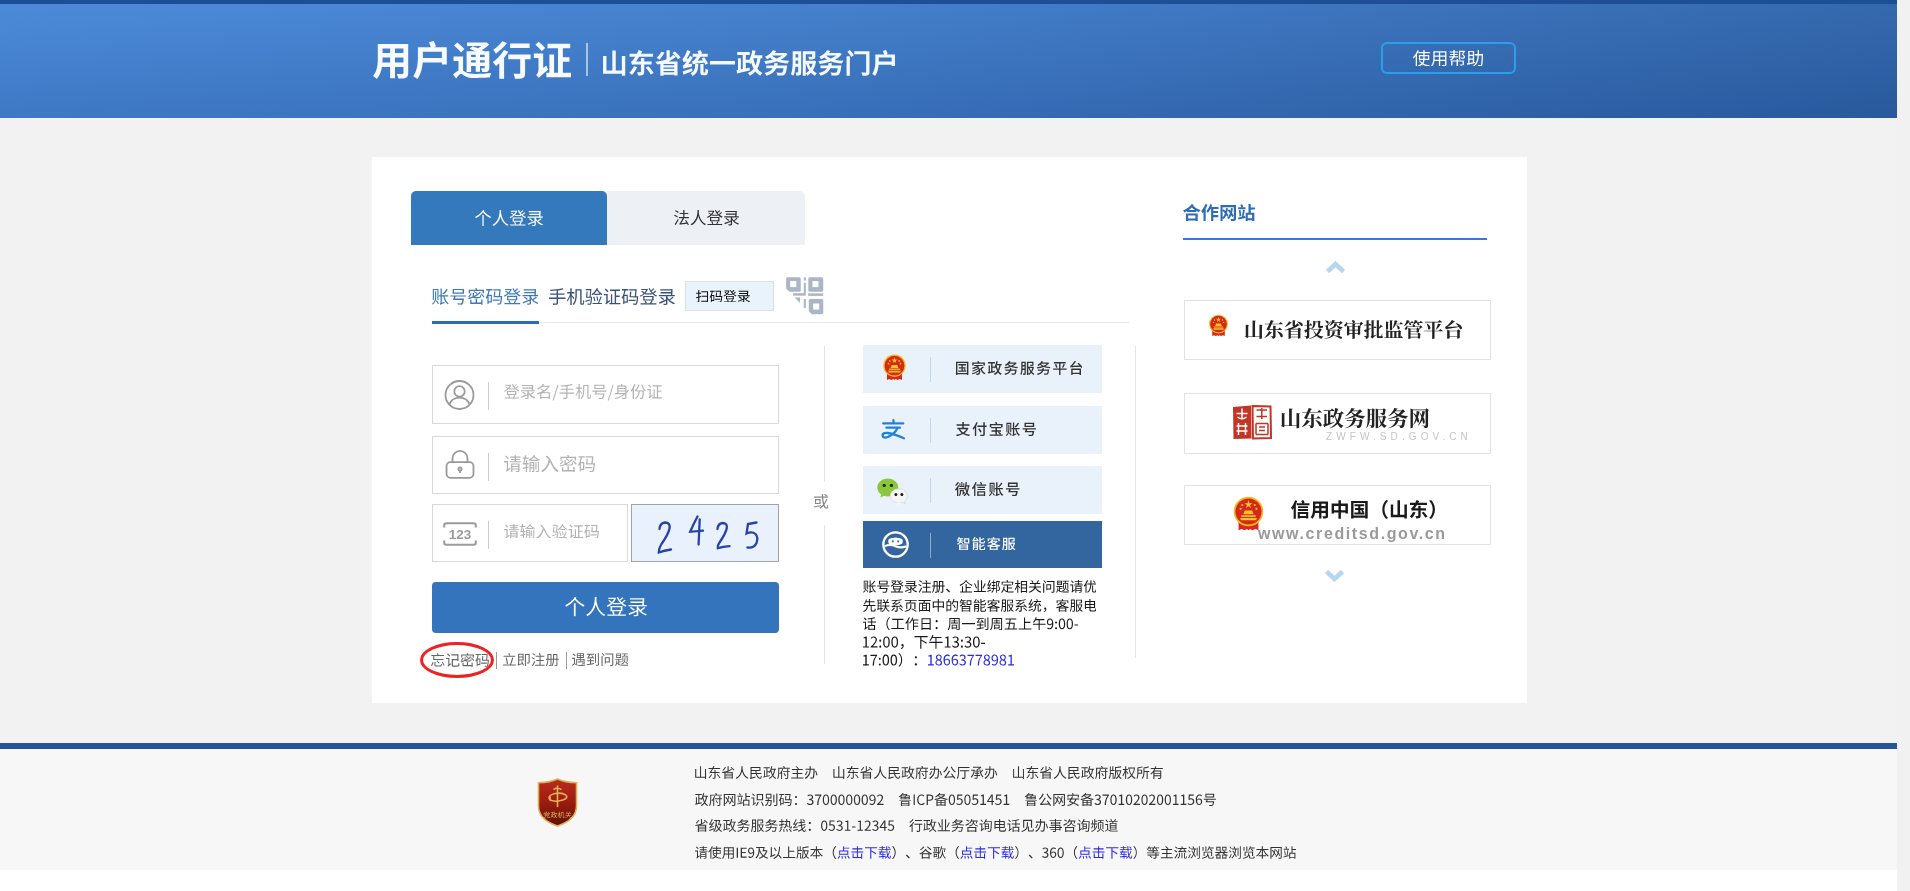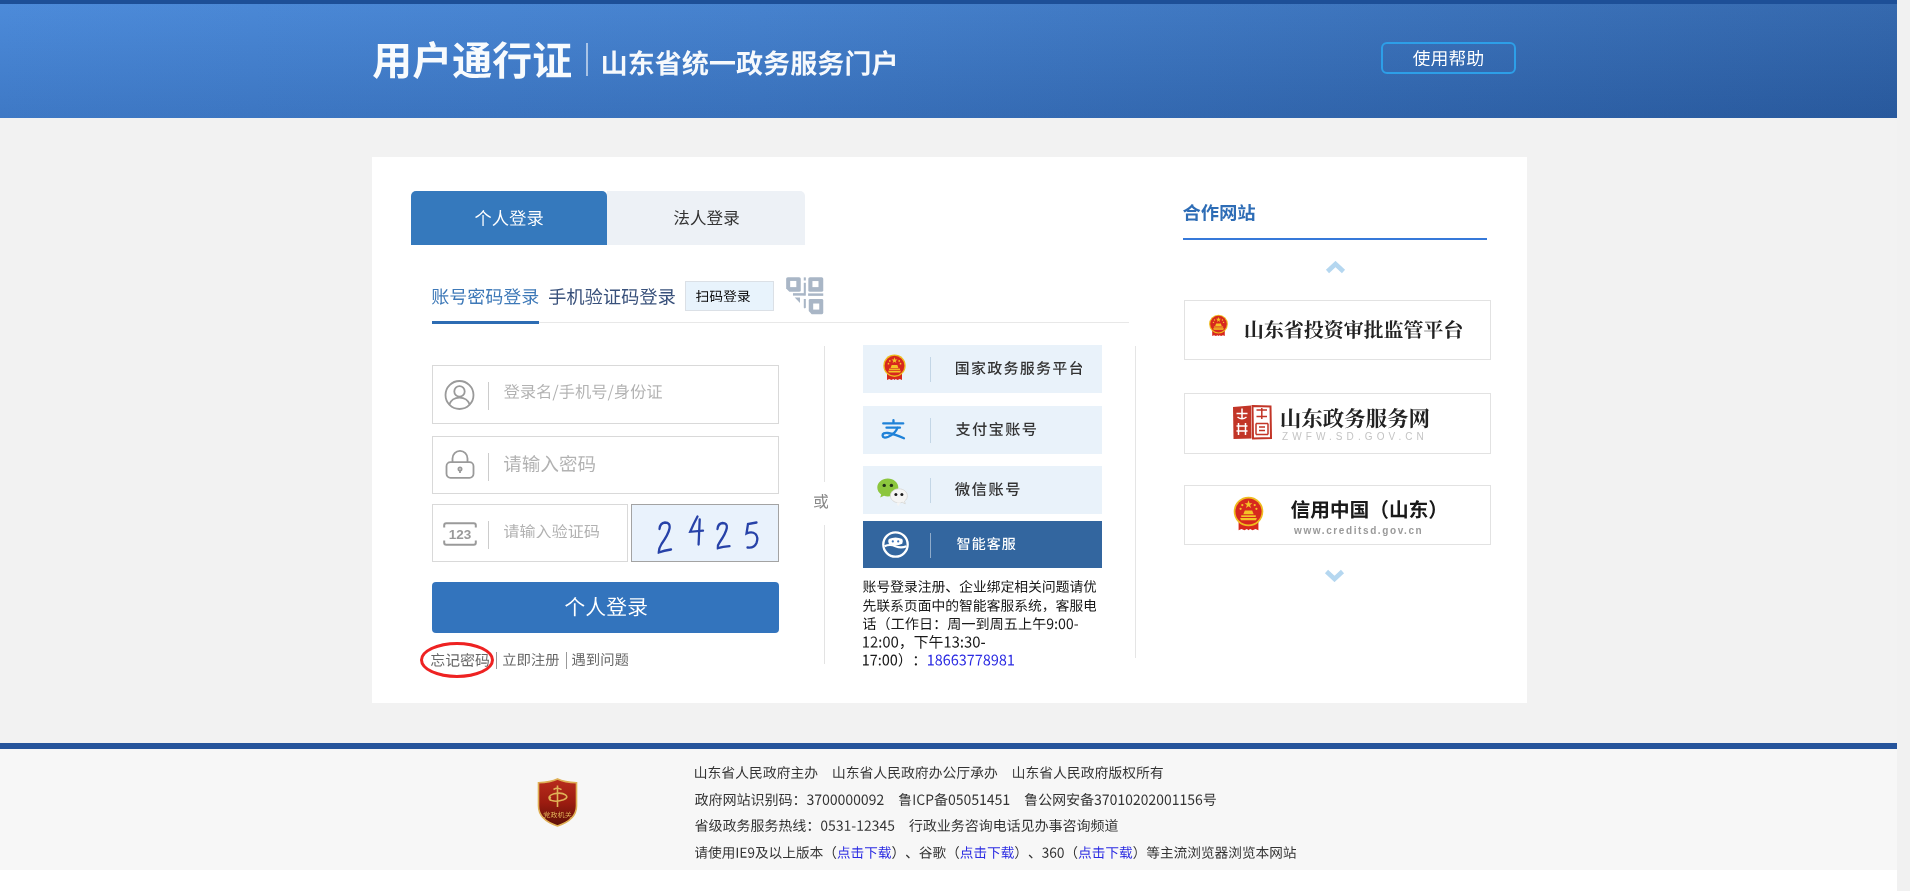--- a/index.html
+++ b/index.html
@@ -236,40 +236,40 @@
 <path d="M4.5 22 L15.5 22 M4.5 27 L15.5 27 M6.5 19 L6.5 31 M13.5 19 L13.5 31"></path>
 </g>
 <g stroke="#c23527" stroke-width="1.5" fill="none">
 <path d="M24.5 6 L35 6 M24.5 12.5 L35 12.5 M29.8 4 L29.8 15"></path>
 <path d="M24 19.5 L36 19.5 M24 30.5 L36 30.5 M24 19.5 L24 30.5 M36 19.5 L36 30.5 M27 23 L33 23 M27 26.5 L33 26.5"></path>
 </g>
     </svg>
     <svg style="position:absolute;left:909.3px;top:251.4px;" width="148.0" height="20.3" viewBox="1.2 -18.3 148.0 20.3">
       <path d="M12.8 -17.5 9.3 -17.8V-0.8H4.6V-12.3C5.2 -12.4 5.4 -12.6 5.4 -12.9L2 -13.2V-1.1C1.7 -0.9 1.4 -0.6 1.2 -0.4L3.9 1L4.8 -0.2H16.7V1.9H17.2C18.2 1.9 19.4 1.4 19.4 1.1V-12.3C20 -12.4 20.1 -12.6 20.2 -12.9L16.7 -13.2V-0.8H12V-16.9C12.6 -17 12.7 -17.2 12.8 -17.5Z M35.8 -6.3 35.6 -6.1C37.1 -4.5 38.9 -2.2 39.6 -0.2C42.3 1.6 44.1 -4 35.8 -6.3ZM30.2 -4.7 27 -6.5C25.7 -3.7 23.7 -0.9 22 0.7L22.2 0.9C24.8 -0.2 27.3 -1.9 29.2 -4.4C29.7 -4.3 30.1 -4.5 30.2 -4.7ZM32.2 -17.3 28.9 -18.3C28.6 -17.4 28 -15.9 27.3 -14.4H22.3L22.5 -13.8H27.1C26.3 -12 25.5 -10.3 24.8 -9C24.4 -8.9 24.1 -8.7 24 -8.5L26.4 -7L27.2 -7.8H31.4V-1.2C31.4 -0.9 31.3 -0.8 31 -0.8C30.5 -0.8 28.4 -1 28.4 -1V-0.7C29.4 -0.5 29.9 -0.2 30.2 0.1C30.5 0.5 30.7 1.1 30.7 1.9C33.6 1.6 34 0.7 34 -1.1V-7.8H40.4C40.7 -7.8 40.9 -7.9 41 -8.1C40 -9 38.3 -10.3 38.3 -10.3L36.8 -8.4H34V-11.4C34.5 -11.5 34.7 -11.6 34.7 -11.9L31.4 -12.2V-8.4H27.3C28 -9.8 29 -11.9 29.9 -13.8H41.5C41.8 -13.8 42 -13.9 42.1 -14.1C41 -15 39.3 -16.4 39.3 -16.4L37.7 -14.4H30.2L31.3 -16.9C31.9 -16.8 32.1 -17.1 32.2 -17.3Z M55.3 -18.2C55 -15.4 54.4 -12.6 53.5 -10.3L52.1 -11.7L50.9 -10H50.5V-15.4H53.9C54.2 -15.4 54.4 -15.5 54.5 -15.7C53.6 -16.5 52.1 -17.7 52.1 -17.7L50.8 -16H43.7L43.9 -15.4H48.2V-2.9L46.7 -2.6V-11.7C47.2 -11.7 47.3 -11.9 47.4 -12.1L44.6 -12.4V-2.1L43.3 -1.8L44.6 0.9C44.9 0.9 45.1 0.6 45.2 0.3C49.6 -1.5 52.6 -3 54.6 -4.1L54.5 -4.4L50.5 -3.4V-9.3H53.1C52.9 -8.9 52.7 -8.4 52.5 -8L52.7 -7.8C53.6 -8.5 54.4 -9.4 55.1 -10.4C55.5 -8.1 56 -6.1 56.8 -4.3C55.3 -1.9 53.1 0.1 49.9 1.7L50.1 1.9C53.5 0.9 55.9 -0.5 57.7 -2.4C58.7 -0.6 60 0.8 61.7 1.9C62 0.8 62.7 0.1 63.9 -0.2L64 -0.4C62 -1.3 60.3 -2.5 59 -3.9C60.7 -6.4 61.6 -9.3 62 -12.6H63.4C63.7 -12.6 63.9 -12.8 64 -13C63.1 -13.8 61.6 -15 61.6 -15L60.3 -13.2H56.8C57.2 -14.4 57.7 -15.6 58.1 -16.9C58.6 -16.9 58.8 -17.1 58.9 -17.4ZM57.6 -5.8C56.7 -7.3 56 -9.1 55.5 -11C55.8 -11.5 56.2 -12 56.5 -12.6H59.2C59 -10.2 58.5 -7.9 57.6 -5.8Z M76.9 -8.4 73.2 -8.9C73.2 -7.9 73.2 -6.9 73 -6H66.8L67 -5.4H72.8C72 -2.5 70.1 -0 65.4 1.7L65.6 1.9C71.9 0.6 74.5 -2 75.5 -5.4H79.7C79.5 -3 79.1 -1.4 78.7 -1.1C78.5 -0.9 78.3 -0.9 78 -0.9C77.5 -0.9 75.7 -1 74.6 -1.1V-0.8C75.6 -0.6 76.6 -0.3 77 0.1C77.4 0.5 77.5 1.1 77.5 1.7C78.9 1.7 79.7 1.5 80.4 1.1C81.5 0.3 82 -1.7 82.3 -4.9C82.7 -5 83 -5.1 83.1 -5.3L80.8 -7.2L79.5 -6H75.7C75.9 -6.6 76 -7.2 76.1 -7.9C76.6 -7.9 76.8 -8.1 76.9 -8.4ZM75.2 -17.5 71.6 -18.3C70.6 -15.5 68.3 -12.2 65.9 -10.5L66.1 -10.3C68.1 -11.1 70 -12.4 71.5 -13.9C72.2 -12.8 73.1 -11.8 74 -11.1C71.5 -9.5 68.4 -8.4 65 -7.6L65.1 -7.4C69.2 -7.7 72.7 -8.5 75.7 -10C77.9 -8.7 80.5 -8 83.5 -7.6C83.7 -8.8 84.4 -9.7 85.5 -10V-10.3C82.8 -10.3 80.2 -10.6 77.9 -11.2C79.3 -12.1 80.5 -13.2 81.5 -14.5C82.1 -14.6 82.4 -14.6 82.5 -14.8L80.2 -17.1L78.6 -15.7H73.3C73.7 -16.2 74 -16.7 74.3 -17.2C74.9 -17.1 75.1 -17.2 75.2 -17.5ZM75.5 -12C74.1 -12.6 72.9 -13.3 72 -14.3L72.7 -15.1H78.5C77.7 -14 76.7 -12.9 75.5 -12Z M95.9 -16.8V1.9H96.4C97.6 1.9 98.3 1.4 98.3 1.2V-9.1H99.3C99.6 -6.2 100.2 -4 101.1 -2.3C100.4 -1 99.5 0.2 98.4 1.2L98.6 1.5C99.9 0.8 101 -0.1 101.9 -1C102.7 0.1 103.6 1 104.7 1.8C105.2 0.6 106 -0.2 107 -0.3L107.1 -0.6C105.7 -1.1 104.4 -1.8 103.4 -2.8C104.6 -4.6 105.4 -6.7 105.8 -8.8C106.3 -8.8 106.5 -8.9 106.6 -9.1L104.4 -11L103.1 -9.7H98.3V-16.2H103.1C103.1 -14.5 103 -13.6 102.8 -13.4C102.7 -13.3 102.6 -13.2 102.2 -13.2C101.9 -13.2 100.6 -13.3 99.9 -13.4V-13.1C100.7 -12.9 101.4 -12.7 101.7 -12.4C102 -12.1 102.1 -11.7 102.1 -11C103.2 -11 103.9 -11.2 104.4 -11.5C105.3 -12.1 105.4 -13.3 105.5 -15.9C105.9 -15.9 106.1 -16.1 106.3 -16.2L104.1 -18L102.9 -16.8H98.6L95.9 -17.9ZM103.3 -9.1C103 -7.4 102.6 -5.7 102 -4.1C100.9 -5.4 100.2 -7 99.7 -9.1ZM90.2 -16.2H92.1V-11.9H90.2ZM87.9 -16.8V-10.6C87.9 -6.5 87.9 -1.9 86.5 1.8L86.7 1.9C88.9 -0.3 89.7 -3.3 90 -6.2H92.1V-1.3C92.1 -1 92 -0.8 91.7 -0.8C91.3 -0.8 89.7 -1 89.7 -1V-0.6C90.6 -0.5 90.9 -0.2 91.2 0.1C91.4 0.5 91.5 1.1 91.6 1.8C94.1 1.6 94.5 0.7 94.5 -1V-15.9C94.9 -16 95.1 -16.1 95.3 -16.3L93 -18.1L91.9 -16.8H90.5L87.9 -17.8ZM90.2 -11.3H92.1V-6.8H90C90.2 -8.1 90.2 -9.4 90.2 -10.6Z M119.8 -8.4 116.2 -8.9C116.2 -7.9 116.1 -6.9 115.9 -6H109.7L109.9 -5.4H115.7C115 -2.5 113 -0 108.4 1.7L108.5 1.9C114.9 0.6 117.4 -2 118.5 -5.4H122.6C122.4 -3 122.1 -1.4 121.6 -1.1C121.4 -0.9 121.3 -0.9 120.9 -0.9C120.4 -0.9 118.7 -1 117.5 -1.1V-0.8C118.6 -0.6 119.5 -0.3 119.9 0.1C120.4 0.5 120.4 1.1 120.4 1.7C121.8 1.7 122.7 1.5 123.3 1.1C124.4 0.3 124.9 -1.7 125.2 -4.9C125.6 -5 125.9 -5.1 126 -5.3L123.7 -7.2L122.5 -6H118.6C118.8 -6.6 118.9 -7.2 119 -7.9C119.5 -7.9 119.8 -8.1 119.8 -8.4ZM118.1 -17.5 114.5 -18.3C113.5 -15.5 111.2 -12.2 108.8 -10.5L109 -10.3C111 -11.1 112.9 -12.4 114.5 -13.9C115.2 -12.8 116 -11.8 117 -11.1C114.5 -9.5 111.3 -8.4 107.9 -7.6L108.1 -7.4C112.1 -7.7 115.7 -8.5 118.6 -10C120.8 -8.7 123.4 -8 126.4 -7.6C126.7 -8.8 127.3 -9.7 128.4 -10V-10.3C125.8 -10.3 123.2 -10.6 120.9 -11.2C122.3 -12.1 123.5 -13.2 124.5 -14.5C125.1 -14.6 125.3 -14.6 125.5 -14.8L123.1 -17.1L121.5 -15.7H116.2C116.6 -16.2 116.9 -16.7 117.3 -17.2C117.8 -17.1 118 -17.2 118.1 -17.5ZM118.4 -12C117 -12.6 115.8 -13.3 114.9 -14.3L115.7 -15.1H121.4C120.6 -14 119.6 -12.9 118.4 -12Z M145.8 -14.6 142.5 -15.2C142.4 -14.1 142.2 -12.7 142 -11.4C141.4 -12.1 140.7 -12.9 139.9 -13.6L139.6 -13.5C140.4 -12.2 141 -10.8 141.6 -9.3C140.9 -6.3 139.8 -3.2 138.1 -0.8L138.4 -0.7C140.2 -2.2 141.5 -4.2 142.5 -6.3C142.8 -5.1 143 -4 143.2 -3.1C144.6 -1.4 146.2 -4.4 143.6 -9C144.2 -10.8 144.7 -12.6 145 -14.1C145.6 -14.1 145.7 -14.3 145.8 -14.6ZM140.3 -14.6 136.9 -15.2C136.8 -14 136.7 -12.5 136.5 -11C135.7 -11.9 134.8 -12.8 133.6 -13.6L133.4 -13.4C134.5 -12.1 135.3 -10.4 136 -8.8C135.5 -6.1 134.6 -3.5 133.3 -1.4L133.5 -1.2C135 -2.6 136.2 -4.3 137 -6.1L137.6 -4.1C139.1 -2.7 140.3 -5.2 138.1 -8.9C138.7 -10.7 139.2 -12.5 139.5 -14.1C140.1 -14.1 140.2 -14.3 140.3 -14.6ZM133.1 1V-16.1H145.8V-1.1C145.8 -0.8 145.7 -0.6 145.3 -0.6C144.7 -0.6 141.8 -0.8 141.8 -0.8V-0.5C143.1 -0.3 143.7 -0 144.1 0.3C144.6 0.7 144.7 1.2 144.8 2C147.8 1.7 148.3 0.7 148.3 -0.9V-15.7C148.7 -15.8 149 -16 149.2 -16.1L146.8 -18L145.6 -16.7H133.3L130.7 -17.8V1.9H131.2C132.2 1.9 133.1 1.3 133.1 1Z" fill="#222"></path>
     </svg>
-    <div class="abs" style="left:910px;top:274px;width:150px;color:#c4c4c4;font-size:10px;letter-spacing:4.1px;font-family:'Liberation Sans'">ZWFW.SD.GOV.CN</div>
+    <div class="abs" style="left:954px;top:274px;width:150px;color:#c4c4c4;font-size:10px;letter-spacing:4.1px;font-family:'Liberation Sans'">ZWFW.SD.GOV.CN</div>
     <svg style="position:absolute;left:858px;top:338.6px" width="37" height="37" viewBox="0 0 25 28">
 <path d="M5 19.5 L20 19.5 L20 26 L17.8 24.9 L15.6 26 L13.7 24.9 L12.5 26 L11.3 24.9 L9.4 26 L7.2 24.9 L5 26 Z" fill="#d7281e"></path>
 <circle cx="12.5" cy="11.7" r="11.2" fill="#efbc1f"></circle>
 <circle cx="12.5" cy="11.7" r="9.9" fill="#d7281e"></circle>
 <g fill="#f4c327">
 <path d="M12.5 3.3 L13.3 5.5 L15.5 5.5 L13.7 6.9 L14.4 9.1 L12.5 7.8 L10.6 9.1 L11.3 6.9 L9.5 5.5 L11.7 5.5 Z"></path>
 <circle cx="7.8" cy="6.9" r="0.85"></circle>
         <circle cx="17.2" cy="6.9" r="0.85"></circle>
 <circle cx="6.5" cy="9.7" r="0.85"></circle>
         <circle cx="18.5" cy="9.7" r="0.85"></circle>
 <path d="M8.6 13.9 L9.7 11 L15.3 11 L16.4 13.9 Z"></path>
 <rect x="7" y="14.6" width="11" height="1.3"></rect>
 <path d="M6.2 16.7 L18.8 16.7 L18.2 18.4 L6.8 18.4 Z"></path>
 </g>
     </svg>
     <svg style="position:absolute;left:918.6px;top:342.8px;" width="144.0" height="18.9" viewBox="0.5 -16.9 144.0 18.9">
       <path d="M7.5 -10.7V-8.8H17.5V-10.7ZM7.5 -7.8V-6H17.5V-7.8ZM7.2 -4.9V1.7H9.3V1.1H15.6V1.7H17.7V-4.9ZM9.3 -0.8V-3H15.6V-0.8ZM10.6 -16C11 -15.3 11.5 -14.4 11.8 -13.6H6.2V-11.7H18.9V-13.6H12.9L14.1 -14.2C13.8 -14.9 13.2 -16 12.6 -16.8ZM4.6 -16.7C3.7 -13.9 2.1 -11 0.5 -9.3C0.8 -8.7 1.5 -7.5 1.7 -6.9C2.2 -7.5 2.6 -8.1 3.1 -8.8V1.8H5.3V-12.5C5.8 -13.7 6.3 -14.9 6.7 -16Z M22.5 -15.4V-8.3C22.5 -5.6 22.3 -2 20.1 0.3C20.7 0.6 21.6 1.4 22 1.9C23.4 0.3 24.2 -1.8 24.5 -4H28.6V1.5H30.9V-4H35.1V-1C35.1 -0.7 35 -0.6 34.6 -0.6C34.2 -0.6 32.9 -0.6 31.8 -0.6C32.1 0 32.5 1 32.6 1.7C34.4 1.7 35.6 1.6 36.4 1.2C37.2 0.9 37.5 0.2 37.5 -1V-15.4ZM24.8 -13.2H28.6V-10.9H24.8ZM35.1 -13.2V-10.9H30.9V-13.2ZM24.8 -8.7H28.6V-6.2H24.8C24.8 -7 24.8 -7.7 24.8 -8.3ZM35.1 -8.7V-6.2H30.9V-8.7Z M47.9 -16.7V-13.3H41.1V-3.3H43.5V-4.4H47.9V1.8H50.4V-4.4H54.9V-3.4H57.4V-13.3H50.4V-16.7ZM43.5 -6.7V-11H47.9V-6.7ZM54.9 -6.7H50.4V-11H54.9Z M63.8 -4.5V-2.5H74V-4.5H72.6L73.6 -5C73.3 -5.5 72.7 -6.3 72.2 -6.8H73.3V-8.8H69.9V-10.7H73.7V-12.7H64V-10.7H67.7V-8.8H64.5V-6.8H67.7V-4.5ZM70.5 -6.2C71 -5.7 71.5 -5 71.9 -4.5H69.9V-6.8H71.8ZM60.6 -15.9V1.7H63V0.8H74.7V1.7H77.2V-15.9ZM63 -1.4V-13.8H74.7V-1.4Z M91.8 -7.5C91.8 -3.3 93.6 -0.1 95.7 2L97.6 1.1C95.6 -1 94 -3.7 94 -7.5C94 -11.3 95.6 -14 97.6 -16.1L95.7 -16.9C93.6 -14.8 91.8 -11.7 91.8 -7.5Z M100.3 -12.5V0.3H113.9V1.7H116.4V-12.5H113.9V-2.1H109.5V-16.6H107V-2.1H102.7V-12.5Z M122.7 -5.1C122 -3.3 120.7 -1.5 119.3 -0.4C119.9 0 120.8 0.7 121.3 1.2C122.7 -0.2 124.2 -2.3 125.1 -4.5ZM131.2 -4.2C132.6 -2.6 134.2 -0.5 134.9 0.8L137.1 -0.3C136.3 -1.7 134.6 -3.7 133.2 -5.1ZM119.5 -14.2V-12H123.6C123 -11 122.5 -10.2 122.2 -9.9C121.6 -9 121.1 -8.6 120.5 -8.4C120.9 -7.7 121.3 -6.5 121.4 -6C121.6 -6.2 122.7 -6.3 123.7 -6.3H127.8V-1.1C127.8 -0.8 127.7 -0.8 127.3 -0.8C127 -0.7 125.9 -0.8 124.9 -0.8C125.3 -0.1 125.7 0.9 125.8 1.6C127.2 1.6 128.3 1.6 129.1 1.2C129.9 0.8 130.2 0.1 130.2 -1.1V-6.3H135.6L135.6 -8.6H130.2V-11.1H127.8V-8.6H124.2C125 -9.6 125.8 -10.8 126.5 -12H136.5V-14.2H127.8C128.1 -14.8 128.5 -15.4 128.7 -16L126.1 -16.9C125.7 -16 125.3 -15.1 124.9 -14.2Z M144.5 -7.5C144.5 -11.7 142.7 -14.8 140.6 -16.9L138.7 -16.1C140.7 -14 142.2 -11.3 142.2 -7.5C142.2 -3.7 140.7 -1 138.7 1.1L140.6 2C142.7 -0.1 144.5 -3.3 144.5 -7.5Z" fill="#1a1a1a"></path>
     </svg>
-    <div class="abs" style="left:922px;top:367.5px;width:140px;color:#9a9a9a;font-weight:bold;font-size:10px;letter-spacing:1.6px;font-family:'Liberation Sans'">www.creditsd.gov.cn</div>
+    <div class="abs" style="left:886px;top:367.5px;width:140px;color:#9a9a9a;font-weight:bold;font-size:16px;letter-spacing:1.6px;font-family:'Liberation Sans'">www.creditsd.gov.cn</div>
     <svg style="position:absolute;left:952px;top:412px" width="21" height="13" viewBox="0 0 21 13">
 <path d="M2.5 2.5 L10.5 10 L18.5 2.5" fill="none" stroke="#b5d7f0" stroke-width="4.6"></path>
     </svg>
   </div>
 <div class="abs" style="left:0;top:743px;width:1897px;height:6px;background:#26549b"></div>
 <div class="abs" style="left:0;top:749px;width:1897px;height:121px;background:#f7f7f7"></div>
 <svg style="position:absolute;left:537px;top:778px" width="41" height="49" viewBox="0 0 41 49">
 <defs>
       <linearGradient id="shgr" x1="0" y1="0" x2="0" y2="1">
 <stop offset="0" stop-color="#b92c1d"></stop>

